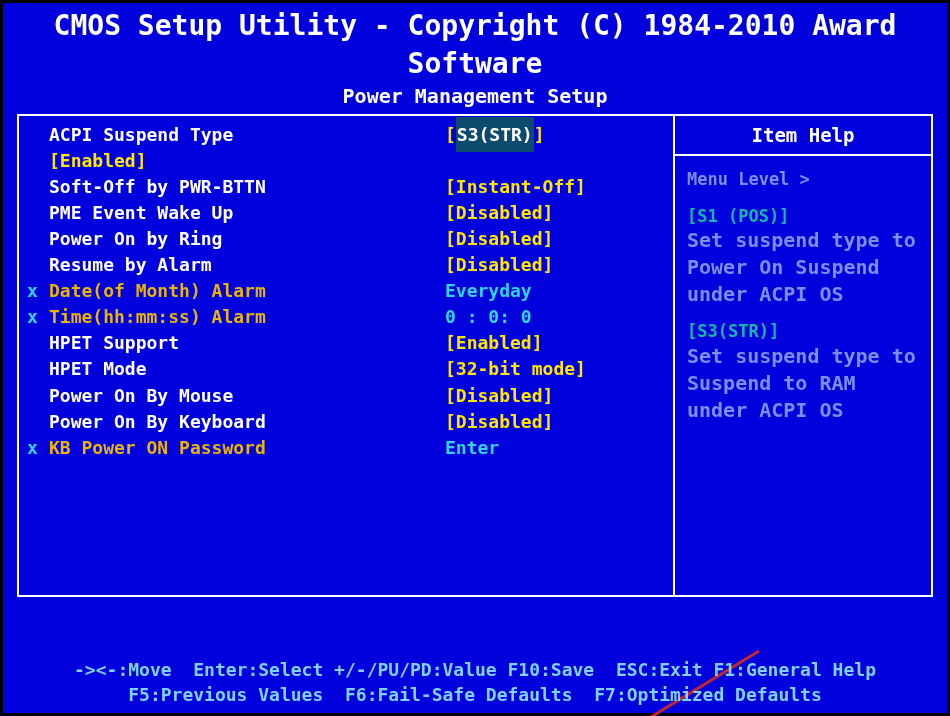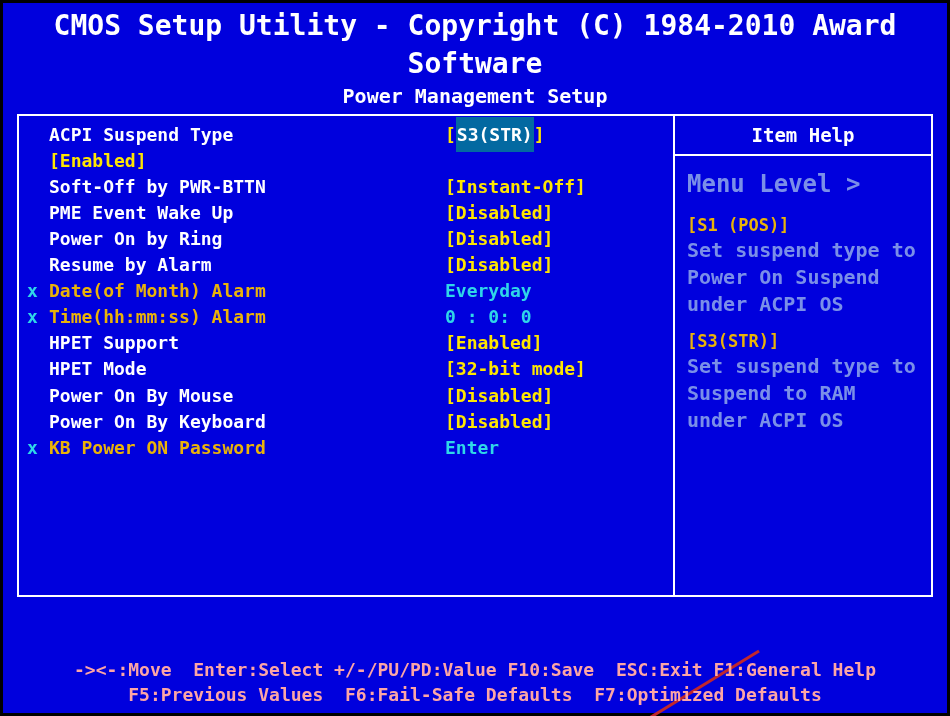--- a/index.html
+++ b/index.html
@@ -54,25 +54,25 @@
     border-bottom: 2px solid #FFFFFF;
     font-size: 19px;
   }
   .right-body {
     padding: 12px 12px;
     font-size: 17px;
     line-height: 1.35;
   }
   .menu-level {
     color: #7A8FE8;
-    font-size: 24px;
+    font-size: 17px;
     margin-bottom: 14px;
   }
   .help-head {
-    color: #eab308;
+    color: #14b8a6;
     font-size: 17px;
     margin-top: 12px;
   }
   .help-text {
     color: #7A8FE8;
     font-size: 20px;
     margin-bottom: 12px;
   }
   .row {
     display: flex;
@@ -86,31 +86,31 @@
   .mark-blank { width: 22px; }
   .label {
     width: 396px;
     color: #FFFFFF;
   }
   .label.sub { color: #eab308; }
   .value { color: #FFE600; }
   .value.sub { color: #2FD6E8; }
   .value .br { color: #FFE600; }
   .selected {
-    background: #0369a1;
+    background: #0c4a6e;
     color: #FFFFFF;
     padding: 7px 1px;
   }
   .footer {
     position: absolute;
     bottom: 6px;
     left: 0;
     right: 0;
     text-align: center;
-    color: #fca5a5;
+    color: #7dd3fc;
     font-size: 18px;
     line-height: 1.35;
   }
   .footer-line { white-space: pre; }
   .arrow {
     position: absolute;
     left: 540px;
     top: 525px;
     pointer-events: none;
   }

